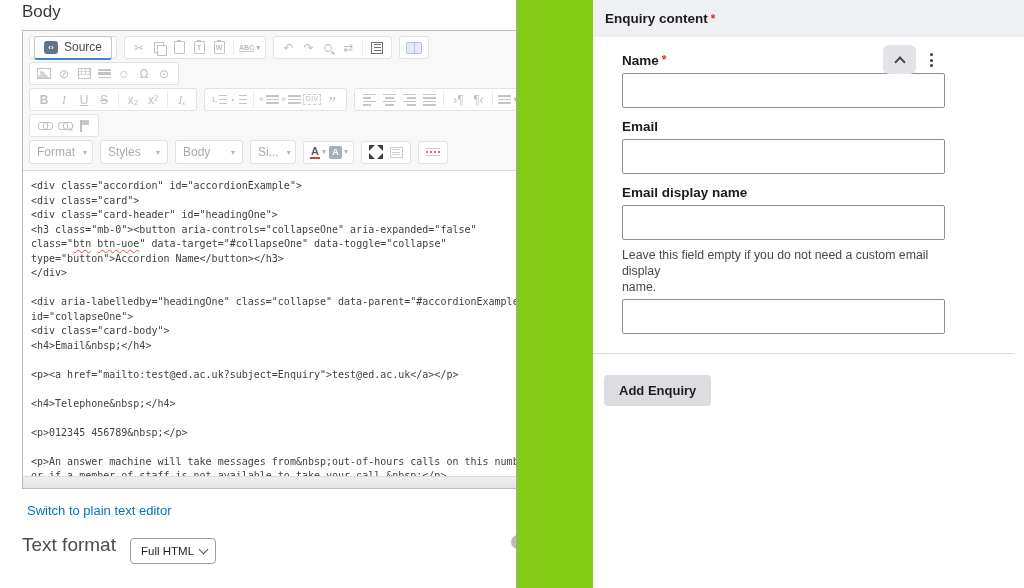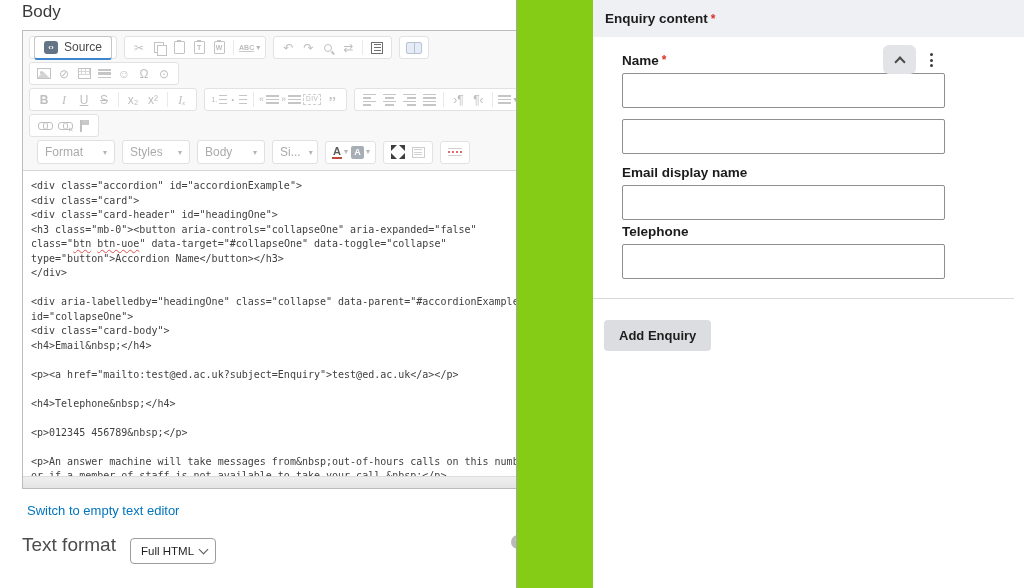--- a/index.html
+++ b/index.html
@@ -350,21 +350,21 @@
                   <span class="i-unlink-x">✕</span>
                 </span>
               </span>
             <span class="tbtn">
                 <span class="i-flag"></span>
               </span>
           </div>
         </div>
 
         <div class="tb-row">
-          <div class="dd" style="width:78px;margin-left:8px;">
+          <div class="dd" style="width:64px;">
             <span>Format</span>
             <span class="caret">▾</span>
           </div>
           <div class="dd" style="width:68px;">
             <span>Styles</span>
             <span class="caret">▾</span>
           </div>
           <div class="dd" style="width:68px;">
             <span>Body</span>
             <span class="caret">▾</span>
@@ -431,21 +431,21 @@
 &lt;h4&gt;Telephone&amp;nbsp;&lt;/h4&gt;
 
 &lt;p&gt;012345 456789&amp;nbsp;&lt;/p&gt;
 
 &lt;p&gt;An answer machine will take messages from&amp;nbsp;out-of-hours calls on this number
 or if a member of staff is not available to take your call.&amp;nbsp;&lt;/p&gt;</pre>
       </div>
       <div class="editor-foot"></div>
     </div>
 
-    <a class="switch-link">Switch to empty text editor</a>
+    <a class="switch-link">Switch to plain text editor</a>
 
     <div class="tf-label">Text format</div>
     <div class="tf-select">
       <span class="val">Full HTML</span>
       <span class="chev"></span>
     </div>
     <span class="help-circle">?</span>
 
 
     <div class="edge-line"></div>
@@ -469,32 +469,33 @@
 
     <div class="fields">
       <div class="mt16">
         <div class="f-label lbl-gap">
             <span>Name</span>
             <span class="req">*</span>
           </div>
         <input class="f-input" type="text" style="">
       </div>
       <div class="mt11">
+        <div class="f-label lbl-gap">
+            <span>Email</span>
+          </div>
         <input class="f-input" type="text" style="">
       </div>
       <div class="mt11">
         <div class="f-label lbl-gap">
             <span>Email display name</span>
           </div>
         <input class="f-input" type="text" style="">
+        <div class="f-help"><span>Leave this field empty if you do not need a custom email display</span><br><span>name.</span></div>
       </div>
       <div class="mt4">
-        <div class="f-label lbl-gap">
-            <span>Telephone</span>
-          </div>
         <input class="f-input" type="text" style="">
       </div>
     </div>
 
     <div class="rp-divider"></div>
     <button class="add-btn">Add Enquiry</button>
   </div>
 </div>
 
 </body></html>

